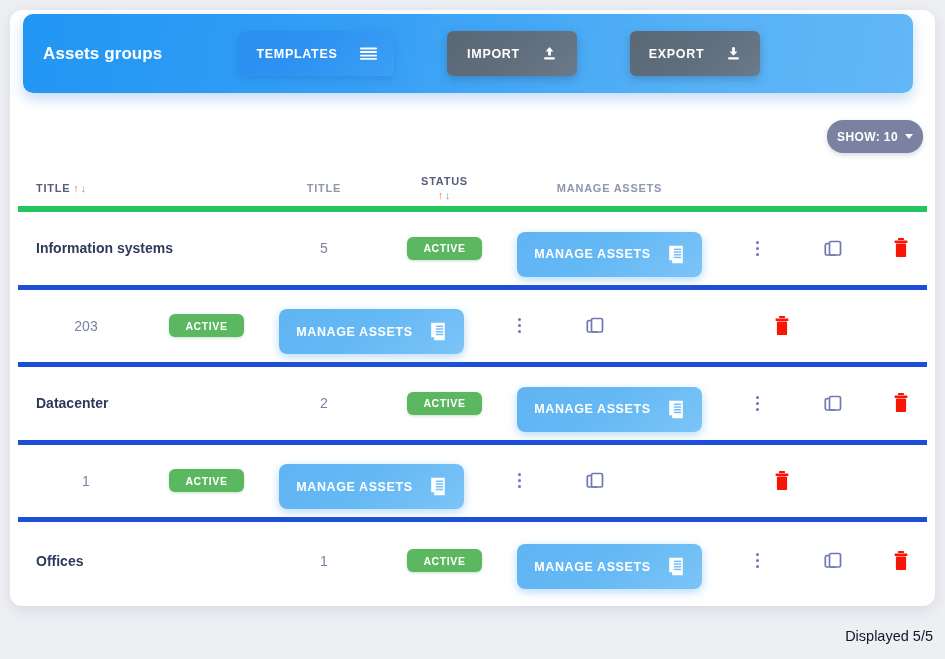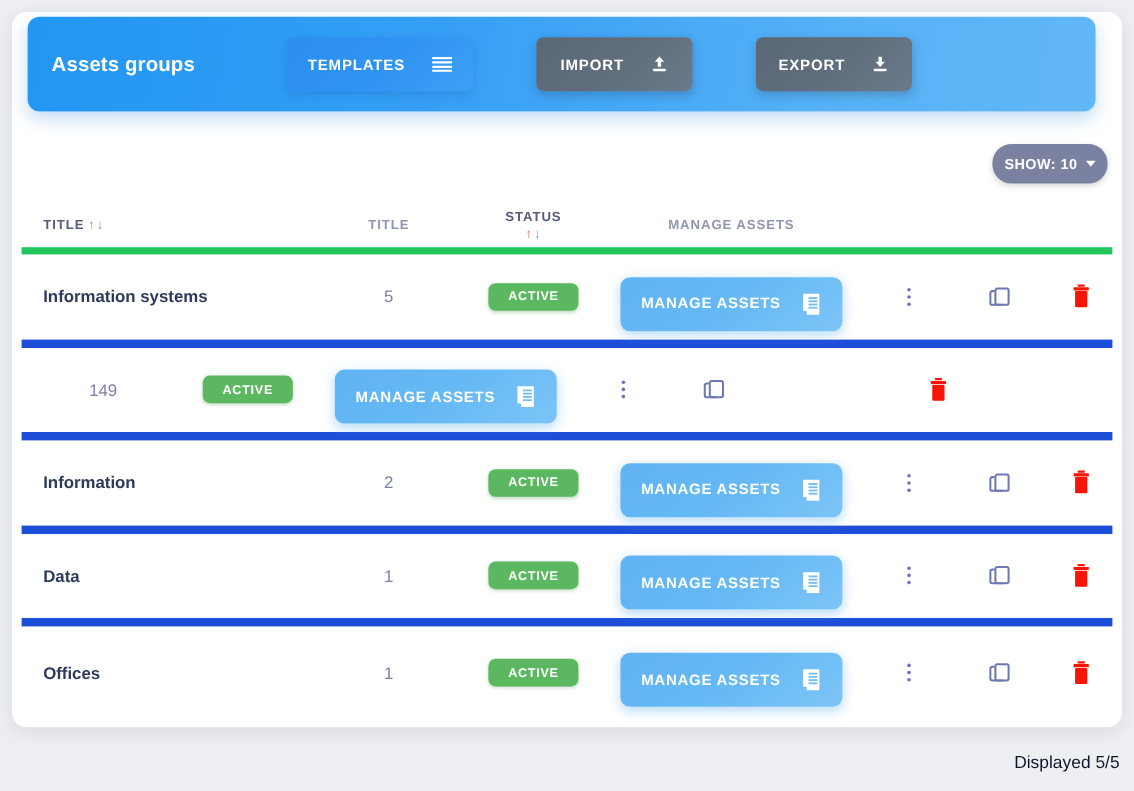--- a/index.html
+++ b/index.html
@@ -157,21 +157,21 @@
   .th-rest    { flex: 1; }
 
   .sort { display: inline-flex; gap: 1px; font-size: 11px; line-height: 1; }
   .sort .up   { color: #f4736b; }
   .sort .down { color: #8a8fd4; }
 
   .row {
     display: flex;
     align-items: center;
     height: 77.5px;
-    border-bottom: 7px solid #1d4ed8;
+    border-bottom: 5px solid #1d4ed8;
   }
   .row:last-child { border-bottom: none; }
 
   .c-title {
     width: 238px;
     padding-left: 18px;
     font-size: 14px;
     font-weight: bold;
     color: #2e3a59;
   }
@@ -366,21 +366,21 @@
         <svg width="20" height="22" viewBox="0 0 20 22">
           <rect x="7.0" y="1.0" width="6.0" height="1.9" rx="0.5" fill="#fa1405"></rect>
           <rect x="3.6" y="3.4" width="12.8" height="2.6" rx="0.6" fill="#fa1405"></rect>
           <rect x="4.9" y="6.6" width="10.2" height="13.4" rx="1.0" fill="#fa1405"></rect>
         </svg>
       </button>
     </div>
   </div>
 
   <div class="row">
-    <div class="c-assets">149</div>
+    <div class="c-assets">203</div>
     <div class="c-status">
       <span class="badge">ACTIVE</span>
     </div>
     <div class="c-manage">
       <button class="manage-btn">
         <span>MANAGE ASSETS</span>
         <span class="ic">
           <svg width="18" height="19" viewBox="0 0 18 19">
             <path d="M2.2 0.8 H15.8 V18.2 H5.2 L5.2 15.2 H2.2 Z" fill="#ffffff"></path>
             <rect x="6.8" y="3.6" width="7.4" height="1.5" fill="#72bdf5"></rect>
@@ -411,21 +411,21 @@
         <svg width="20" height="22" viewBox="0 0 20 22">
           <rect x="7.0" y="1.0" width="6.0" height="1.9" rx="0.5" fill="#fa1405"></rect>
           <rect x="3.6" y="3.4" width="12.8" height="2.6" rx="0.6" fill="#fa1405"></rect>
           <rect x="4.9" y="6.6" width="10.2" height="13.4" rx="1.0" fill="#fa1405"></rect>
         </svg>
       </button>
     </div>
   </div>
 
   <div class="row">
-    <div class="c-title">Information</div>
+    <div class="c-title">Datacenter</div>
     <div class="c-assets">2</div>
     <div class="c-status">
       <span class="badge">ACTIVE</span>
     </div>
     <div class="c-manage">
       <button class="manage-btn">
         <span>MANAGE ASSETS</span>
         <span class="ic">
           <svg width="18" height="19" viewBox="0 0 18 19">
             <path d="M2.2 0.8 H15.8 V18.2 H5.2 L5.2 15.2 H2.2 Z" fill="#ffffff"></path>
@@ -457,21 +457,20 @@
         <svg width="20" height="22" viewBox="0 0 20 22">
           <rect x="7.0" y="1.0" width="6.0" height="1.9" rx="0.5" fill="#fa1405"></rect>
           <rect x="3.6" y="3.4" width="12.8" height="2.6" rx="0.6" fill="#fa1405"></rect>
           <rect x="4.9" y="6.6" width="10.2" height="13.4" rx="1.0" fill="#fa1405"></rect>
         </svg>
       </button>
     </div>
   </div>
 
   <div class="row">
-    <div class="c-title">Data</div>
     <div class="c-assets">1</div>
     <div class="c-status">
       <span class="badge">ACTIVE</span>
     </div>
     <div class="c-manage">
       <button class="manage-btn">
         <span>MANAGE ASSETS</span>
         <span class="ic">
           <svg width="18" height="19" viewBox="0 0 18 19">
             <path d="M2.2 0.8 H15.8 V18.2 H5.2 L5.2 15.2 H2.2 Z" fill="#ffffff"></path>

